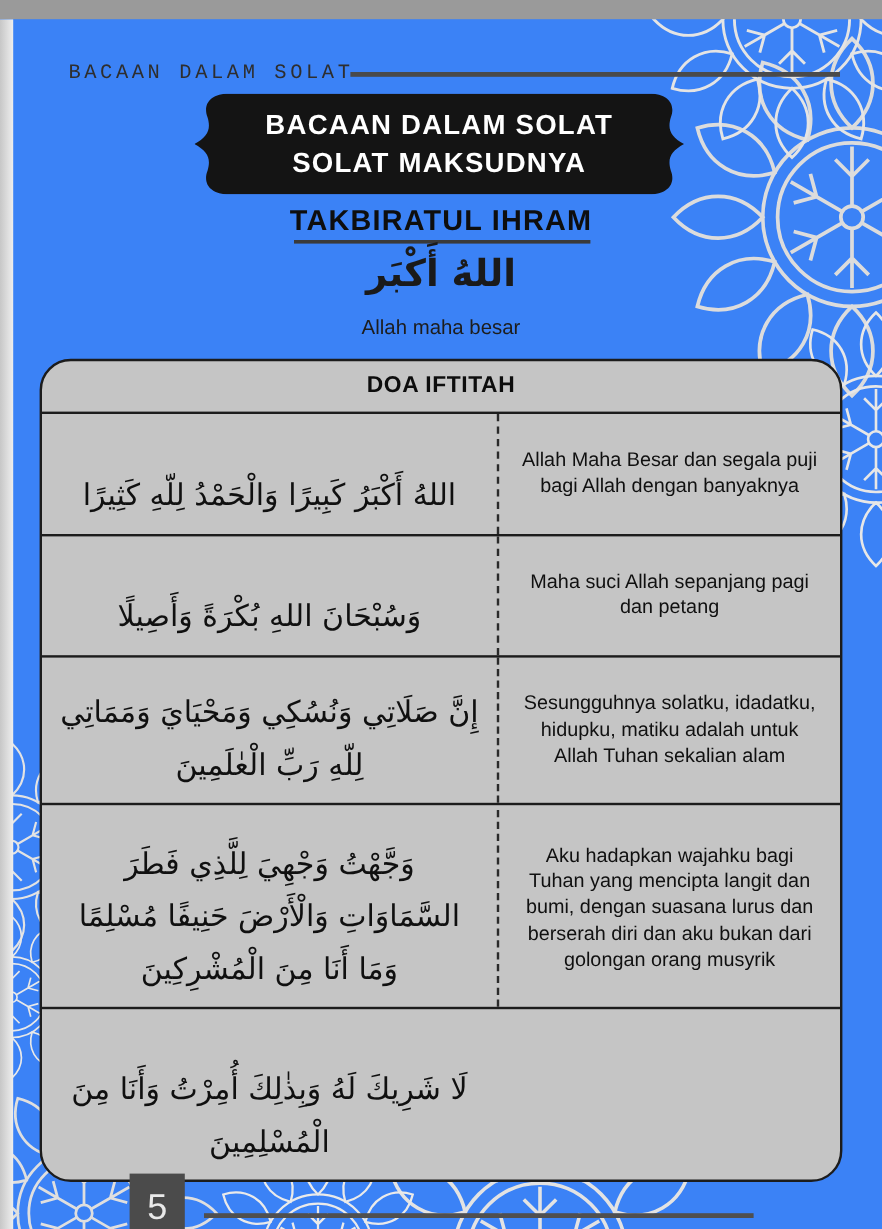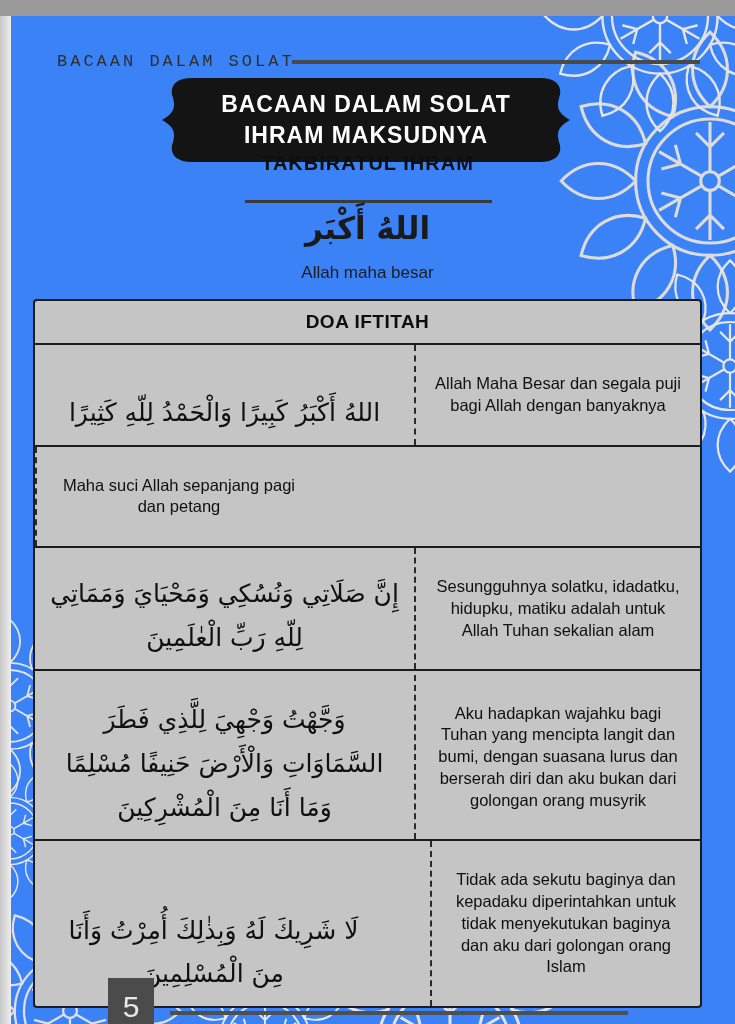--- a/index.html
+++ b/index.html
@@ -18,29 +18,29 @@
                   font-size:17px;letter-spacing:3px;color:#2e2e2e;white-space:nowrap;}
   .header-rule{position:absolute;left:292px;top:44px;width:408px;height:4px;
                background:#4a4a4a;z-index:3;}
   
   .banner{position:absolute;left:162px;top:62px;width:408px;height:84px;background:#141414;
           clip-path:path('M 30 0 L 378 0 C 396 0 401 10 397 20 C 394 30 397 36 408 42 C 397 48 394 54 397 64 C 401 74 396 84 378 84 L 30 84 C 12 84 7 74 11 64 C 14 54 11 48 0 42 C 11 36 14 30 11 20 C 7 10 12 0 30 0 Z');
           display:flex;flex-direction:column;justify-content:center;align-items:center;z-index:4;}
   .banner-line{color:#ffffff;font-weight:bold;font-size:23px;letter-spacing:1px;line-height:1.35;}
   
   .content-col{position:absolute;left:35px;width:665px;text-align:center;z-index:4;}
-  .section-title{top:136px;font-weight:bold;font-size:20px;letter-spacing:1px;color:#0e0e0e;}
+  .section-title{top:155px;font-weight:bold;font-size:24px;letter-spacing:1px;color:#0e0e0e;}
   .section-underline{position:absolute;left:245px;top:184px;width:247px;height:3px;
                      background:#3a3a3a;z-index:4;}
   .takbir-arabic{top:194px;font-size:31px;font-weight:bold;direction:rtl;
                  font-family:"DejaVu Sans",sans-serif;color:#1a1a1a;}
   .takbir-meaning{top:247px;font-size:17px;color:#1d1d1d;}
   
   .doa-table{position:absolute;left:33px;top:283px;width:669px;box-sizing:border-box;
-             background:#c5c5c5;border:2px solid #1c1c1c;border-radius:4px;
+             background:#c5c5c5;border:2px solid #1c1c1c;border-radius:26px;
              overflow:hidden;z-index:4;}
   .doa-header{height:42px;display:flex;align-items:center;justify-content:center;
               font-weight:bold;font-size:19px;letter-spacing:.5px;
               border-bottom:2px solid #1c1c1c;color:#0d0d0d;}
   .doa-row{display:flex;border-bottom:2px solid #1c1c1c;align-items:flex-end;}
   .doa-row:last-child{border-bottom:none;gap:38px;}
   .cell-arabic{width:57%;display:flex;align-items:center;justify-content:center;
                direction:rtl;font-family:"DejaVu Sans",sans-serif;font-size:25px;
                line-height:1.75;text-align:center;padding:10px 14px;box-sizing:border-box;
                color:#101010;}
@@ -116,49 +116,49 @@
       <use href="#mandala"></use>
     </svg>
 
   <div class="left-edge"></div>
 
   <div class="running-header">BACAAN DALAM SOLAT</div>
   <div class="header-rule"></div>
 
   <div class="banner">
     <span class="banner-line">BACAAN DALAM SOLAT</span>
-    <span class="banner-line">IHRAM MAKSUDNYA</span>
+    <span class="banner-line">SOLAT MAKSUDNYA</span>
   </div>
 
   <div class="content-col section-title">TAKBIRATUL IHRAM</div>
   <div class="section-underline"></div>
   <div class="content-col takbir-meaning">Allah maha besar</div>
   <div class="content-col takbir-arabic">اللهُ أَكْبَر</div>
 
   <div class="doa-table">
     <div class="doa-header">DOA IFTITAH</div>
 
     <div class="doa-row row-0">
       <div class="cell-arabic">اللهُ أَكْبَرُ كَبِيرًا وَالْحَمْدُ لِلّهِ كَثِيرًا</div>
       <div class="cell-translation">Allah Maha Besar dan segala puji bagi Allah dengan banyaknya</div>
     </div>
     <div class="doa-row row-1">
+      <div class="cell-arabic">وَسُبْحَانَ اللهِ بُكْرَةً وَأَصِيلًا</div>
       <div class="cell-translation">Maha suci Allah sepanjang pagi dan petang</div>
     </div>
     <div class="doa-row row-3">
       <div class="cell-arabic">إِنَّ صَلَاتِي وَنُسُكِي وَمَحْيَايَ وَمَمَاتِي لِلّهِ رَبِّ الْعٰلَمِينَ</div>
       <div class="cell-translation">Sesungguhnya solatku, idadatku, hidupku, matiku adalah untuk Allah Tuhan sekalian alam</div>
     </div>
     <div class="doa-row row-2">
       <div class="cell-arabic">وَجَّهْتُ وَجْهِيَ لِلَّذِي فَطَرَ السَّمَاوَاتِ وَالْأَرْضَ حَنِيفًا مُسْلِمًا وَمَا أَنَا مِنَ الْمُشْرِكِينَ</div>
       <div class="cell-translation">Aku hadapkan wajahku bagi Tuhan yang mencipta langit dan bumi, dengan suasana lurus dan berserah diri dan aku bukan dari golongan orang musyrik</div>
     </div>
     <div class="doa-row row-4">
       <div class="cell-arabic">لَا شَرِيكَ لَهُ وَبِذٰلِكَ أُمِرْتُ وَأَنَا مِنَ الْمُسْلِمِينَ</div>
-      <div class="cell-translation">Tidak ada sekutu baginya dan kepadaku diperintahkan untuk tidak menyekutukan baginya dan aku dari golongan orang Islam</div>
     </div>
   </div>
 
   <div class="page-number-box">
     <span>5</span>
   </div>
   <div class="footer-line"></div>
   <div class="bottom-strip"></div>
 
 </div>

